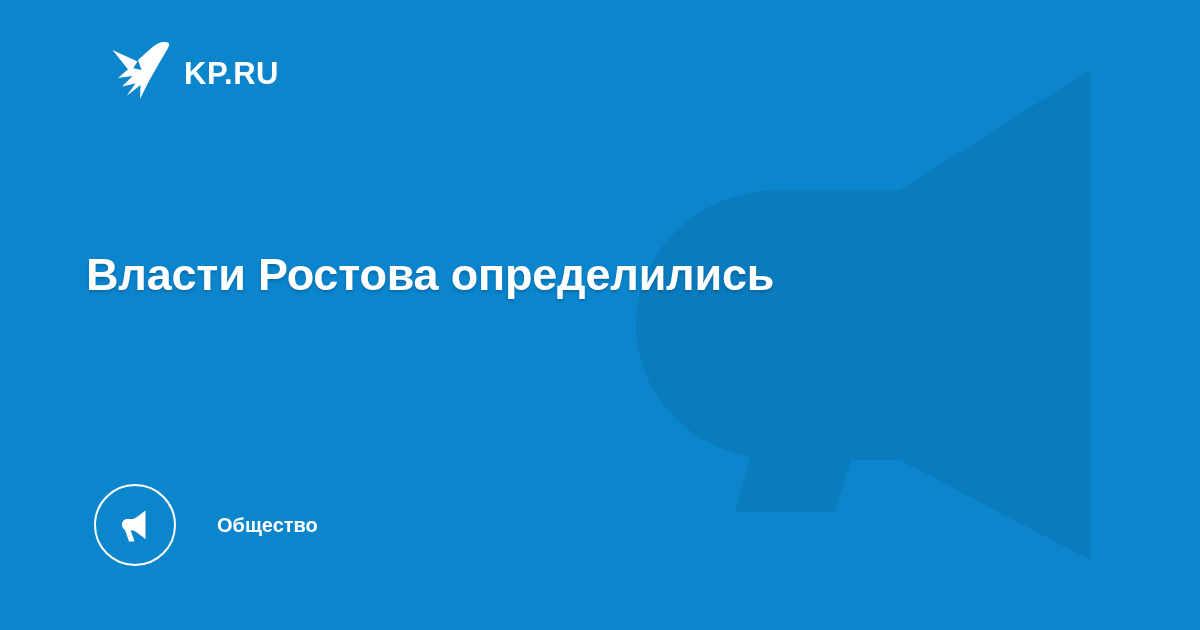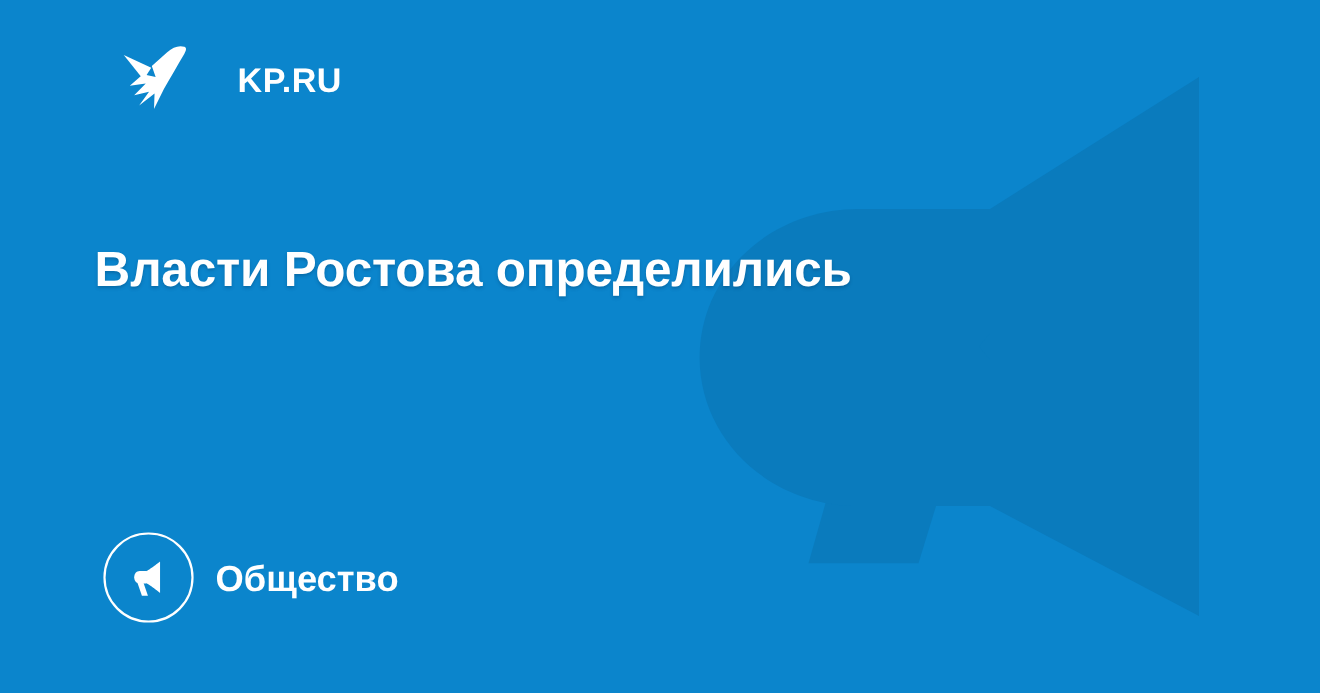--- a/index.html
+++ b/index.html
@@ -40,21 +40,21 @@
     align-items: center;
     height: 74px;
   }
   .brand-mark {
     width: 72px;
     height: 72px;
     display: block;
     flex: 0 0 auto;
   }
   .brand-name {
-    margin-left: 40px;
+    margin-left: 8px;
     color: #ffffff;
     font-size: 31px;
     font-weight: bold;
     letter-spacing: 0.5px;
     line-height: 1;
     white-space: nowrap;
   }
 
   
   .headline {
@@ -65,20 +65,21 @@
     color: #ffffff;
     font-size: 45px;
     font-weight: bold;
     line-height: 63px;
     letter-spacing: -0.2px;
     text-shadow: 0 2px 3px rgba(0, 52, 92, 0.32);
   }
   .headline .line {
     display: block;
     white-space: nowrap;
+    margin-top: 30px;
   }
 
   
   .rubric {
     position: absolute;
     left: 94px;
     top: 484px;
     display: flex;
     align-items: center;
     height: 82px;
@@ -94,23 +95,23 @@
     display: flex;
     align-items: center;
     justify-content: center;
   }
   .rubric-badge svg {
     display: block;
     width: 40px;
     height: 40px;
   }
   .rubric-label {
-    margin-left: 20px;
+    margin-left: 41px;
     color: #ffffff;
-    font-size: 33px;
+    font-size: 20px;
     font-weight: bold;
     line-height: 1;
     white-space: nowrap;
   }
 </style>
 </head>
 <body>
 
 <div class="card">
 

